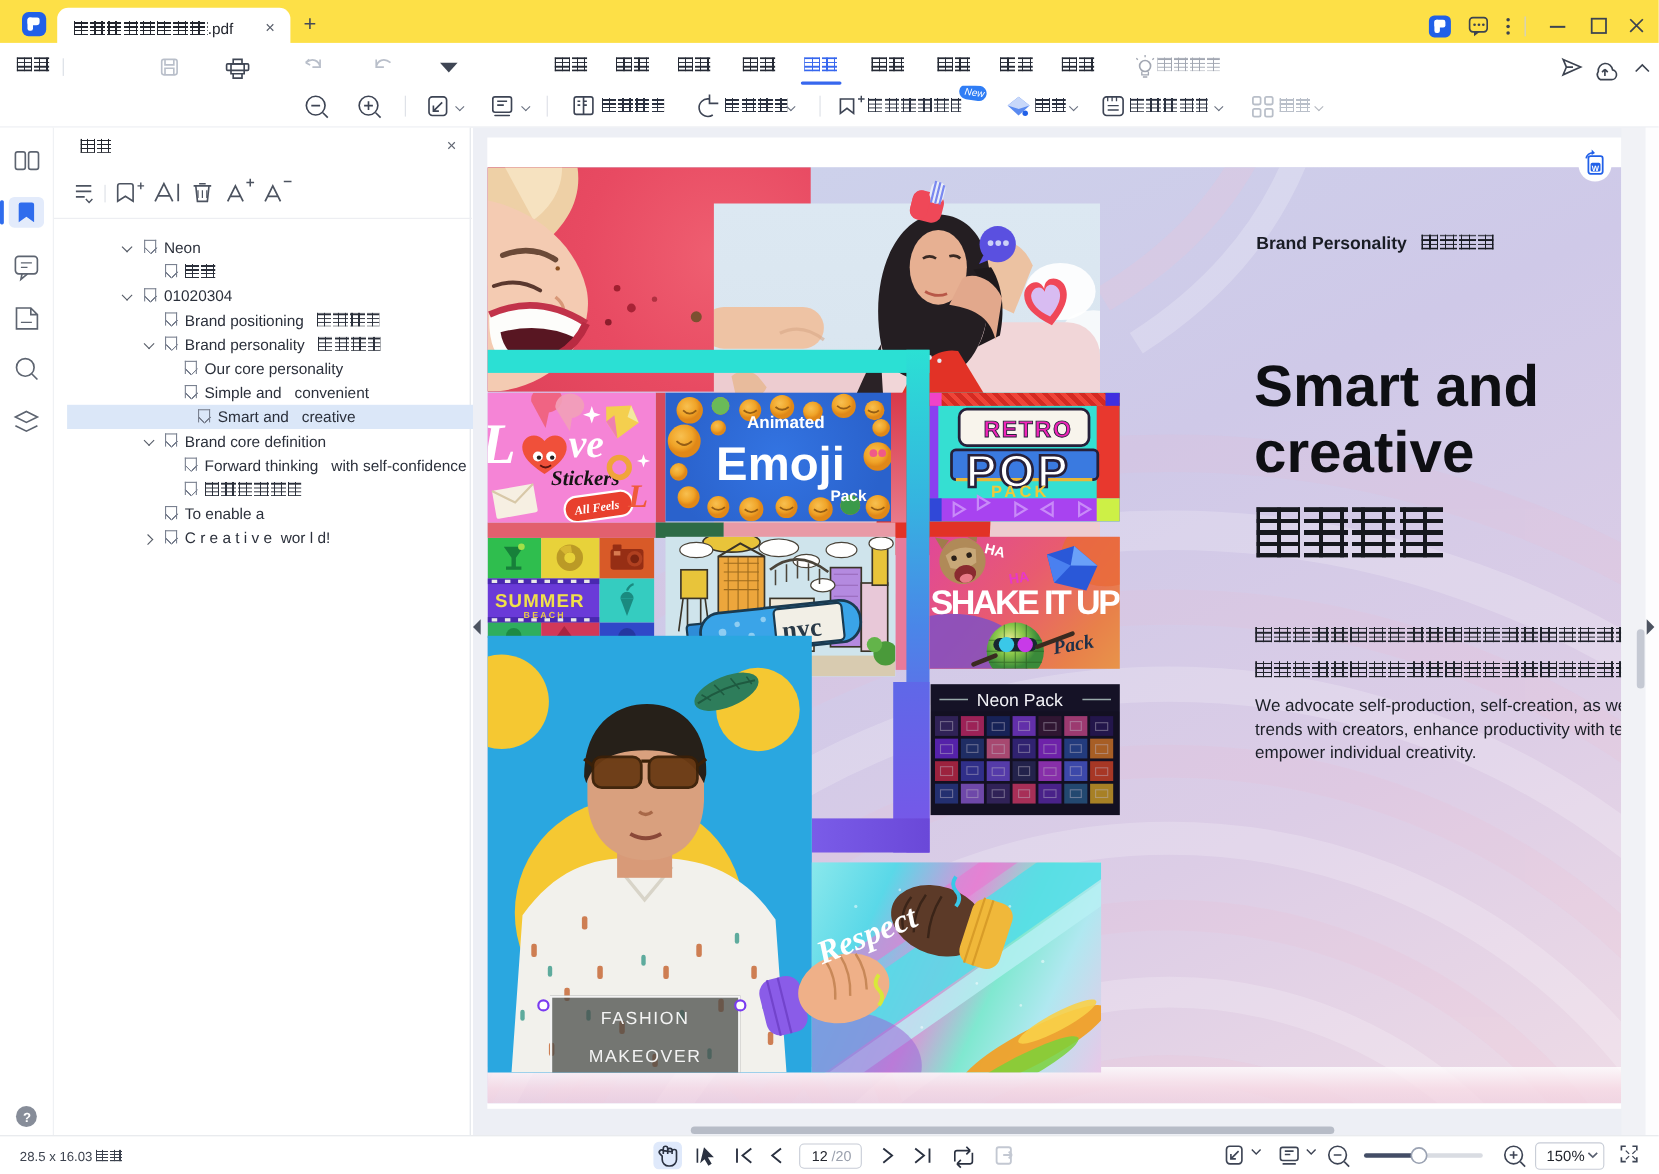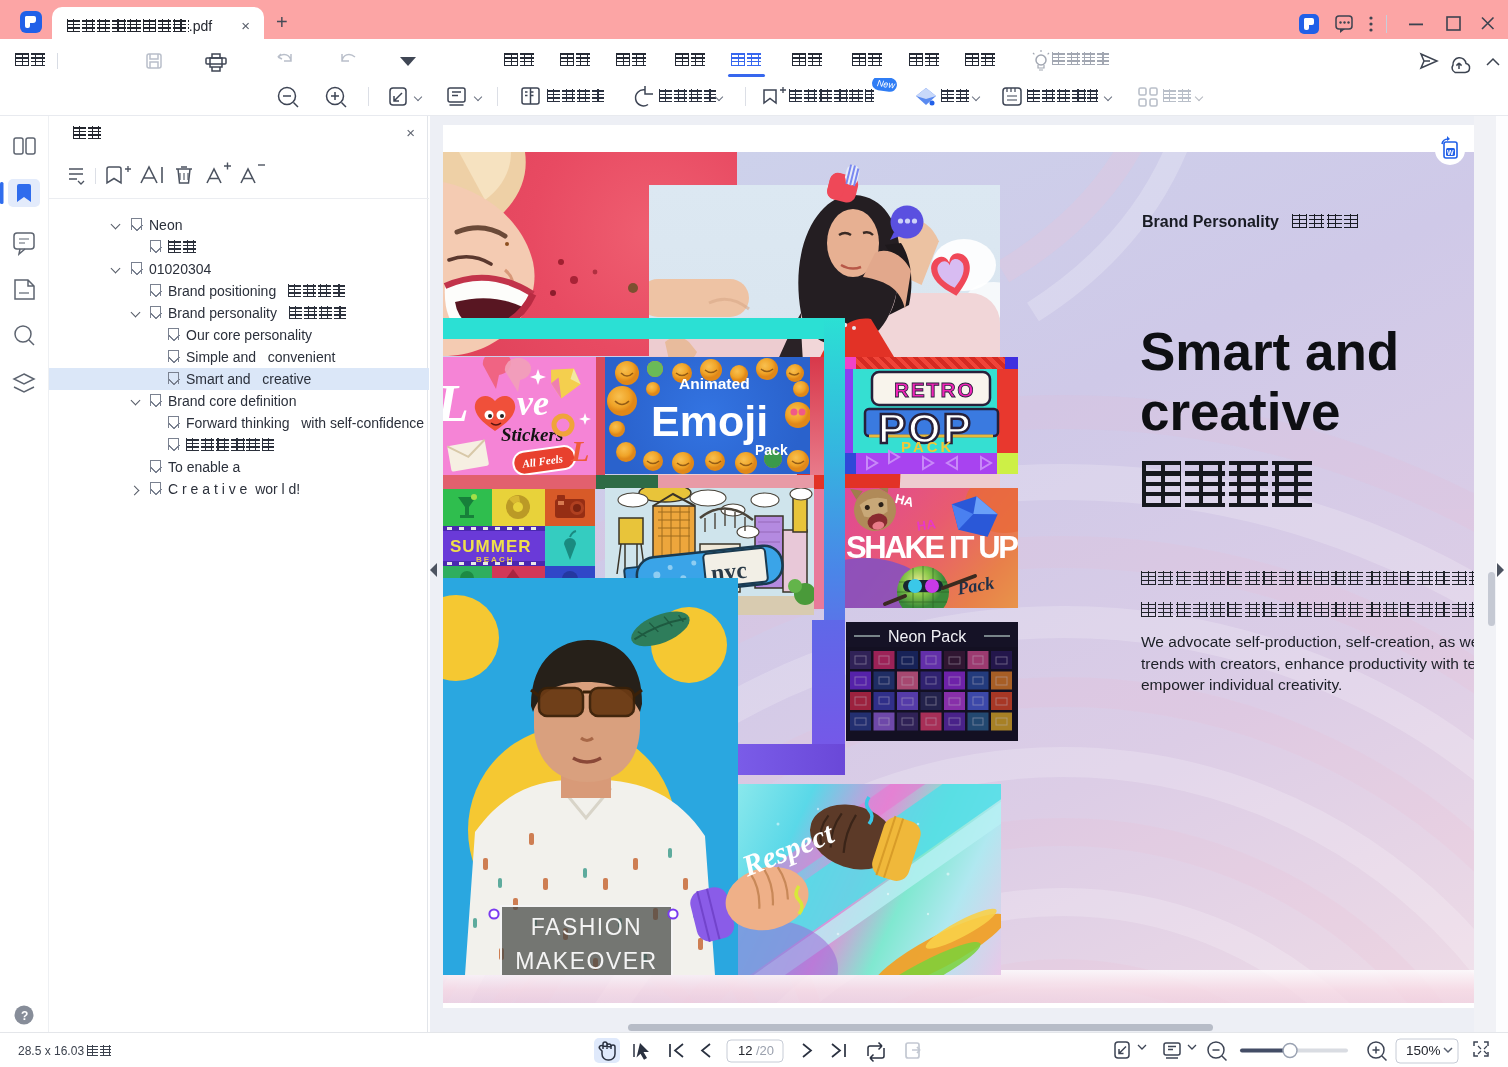--- a/index.html
+++ b/index.html
@@ -5,21 +5,21 @@
 body{font-family:"Liberation Sans",sans-serif;background:#fff}
 #app{position:relative;width:1508px;height:1067px;overflow:hidden}
 .abs{position:absolute}
 #collage{position:absolute;left:0;top:0;width:1031px;height:851px}
 .c{position:absolute;overflow:hidden}
 .cjk{display:inline-block;height:.9em;vertical-align:-.07em;
 background:repeating-linear-gradient(0deg,currentColor 0 .088em,transparent .088em .25em),
 repeating-linear-gradient(90deg,currentColor 0 .08em,transparent .08em .45em);
 -webkit-mask:repeating-linear-gradient(90deg,#000 0 .94em,transparent .94em 1.08em)}
 
-#tabbar{position:absolute;left:0;top:0;width:1508px;height:39px;background:#fca5a5}
+#tabbar{position:absolute;left:0;top:0;width:1508px;height:39px;background:#fde047}
 #logo{position:absolute;left:20px;top:11px;width:22px;height:22px;border-radius:6px;background:#2160e8}
 #logo:before{content:"";position:absolute;left:5px;top:5px;width:11px;height:7px;border-radius:2px 2px 3px 2px;background:#fff}
 #logo:after{content:"";position:absolute;left:5px;top:5px;width:5px;height:12px;border-radius:2px;background:#fff}
 #tab{position:absolute;left:52px;top:7px;width:212px;height:37px;background:#fff;border-radius:10px 10px 0 0;font-size:14px;color:#23262e}
 #tab .t{position:absolute;left:15px;top:11px}
 #tab .x{position:absolute;right:14px;top:10px;color:#585e6a;font-size:15px}
 #plus{position:absolute;left:276px;top:11px;font-size:20px;color:#454b57;font-weight:400}
 
 #menubar{position:absolute;left:0;top:44px;width:1508px;height:34px;background:#fff}
 #menubar .item{position:absolute;top:7px;font-size:15px;font-weight:bold;color:#252a35}
@@ -256,21 +256,21 @@
           <span class="tx" style="left:119px">Brand personality&nbsp;&nbsp; <span class="cjk" style="width:4.1em"></span></span>
         </div>
       <div class="row">
           <span class="bmk" style="left:119px"></span>
           <span class="tx" style="left:137px">Our core personality</span>
         </div>
       <div class="row">
           <span class="bmk" style="left:119px"></span>
           <span class="tx" style="left:137px">Simple and&nbsp;&nbsp; convenient</span>
         </div>
-      <div class="row" style="background:#dbe7f8;width:380px;margin-left:0">
+      <div class="row" style="background:#dbe7f8;width:380px;margin-left:12px">
           <span class="bmk" style="left:119px"></span>
           <span class="tx" style="left:137px">Smart and&nbsp;&nbsp; creative</span>
         </div>
       <div class="row">
           <span class="car d" style="left:82px"></span>
           <span class="bmk" style="left:101px"></span>
           <span class="tx" style="left:119px">Brand core definition</span>
         </div>
       <div class="row">
           <span class="bmk" style="left:119px"></span>
@@ -667,21 +667,21 @@
             <path d="M88 128 C88 80 118 62 145 62 C178 62 200 86 199 126 L197 134 C186 112 170 104 144 104 C116 104 98 112 90 134z" fill="#262019"></path>
             <g fill="#6a3a14" stroke="#3a2008" stroke-width="2.5" opacity=".95">
               <rect x="96" y="110" width="44" height="28" rx="8"></rect>
                 <rect x="147" y="110" width="44" height="28" rx="8"></rect>
             </g>
             <path d="M140 114 h8" stroke="#3a2008" stroke-width="3"></path>
             <path d="M96 118 L88 112 M191 118 L199 112" stroke="#3a2008" stroke-width="3"></path>
             <path d="M138 160 q6 5 12 0" stroke="#a86848" stroke-width="3" fill="none"></path>
             <path d="M130 180 q14 8 28 0" stroke="#8a4838" stroke-width="3.5" fill="none"></path>
           </svg>
-          <div class="abs" style="left:57px;top:327px;width:173px;height:73px;border:2px solid rgba(255,255,255,.92);background:rgba(72,74,71,.74);color:#f4f4f4;font-size:23px;letter-spacing:1.5px;text-align:center;line-height:34px;padding-top:3px">FASHION<br>MAKEOVER</div>
+          <div class="abs" style="left:57px;top:327px;width:173px;height:73px;border:2px solid rgba(255,255,255,.92);background:rgba(72,74,71,.74);color:#f4f4f4;font-size:16px;letter-spacing:1.5px;text-align:center;line-height:34px;padding-top:3px">FASHION<br>MAKEOVER</div>
         </div>
         <svg class="abs" style="left:44px;top:755px" width="193" height="18" viewBox="0 0 193 18">
           <circle cx="7" cy="7" r="4.6" fill="#fff" stroke="#7a3bf0" stroke-width="2"></circle>
           <circle cx="186" cy="7" r="4.6" fill="#fff" stroke="#7a3bf0" stroke-width="2"></circle>
         </svg>
         <div class="c" style="left:403px;top:470px;width:172px;height:119px;background:#151226">
           <svg width="172" height="119" viewBox="0 0 172 119">
             <path d="M8 14 h26 M138 14 h26" stroke="#9aa" stroke-width="1.4"></path>
             <text x="42" y="20" font-size="16" fill="#f2f2f6" font-family="Liberation Sans">Neon Pack</text>
             <g>

